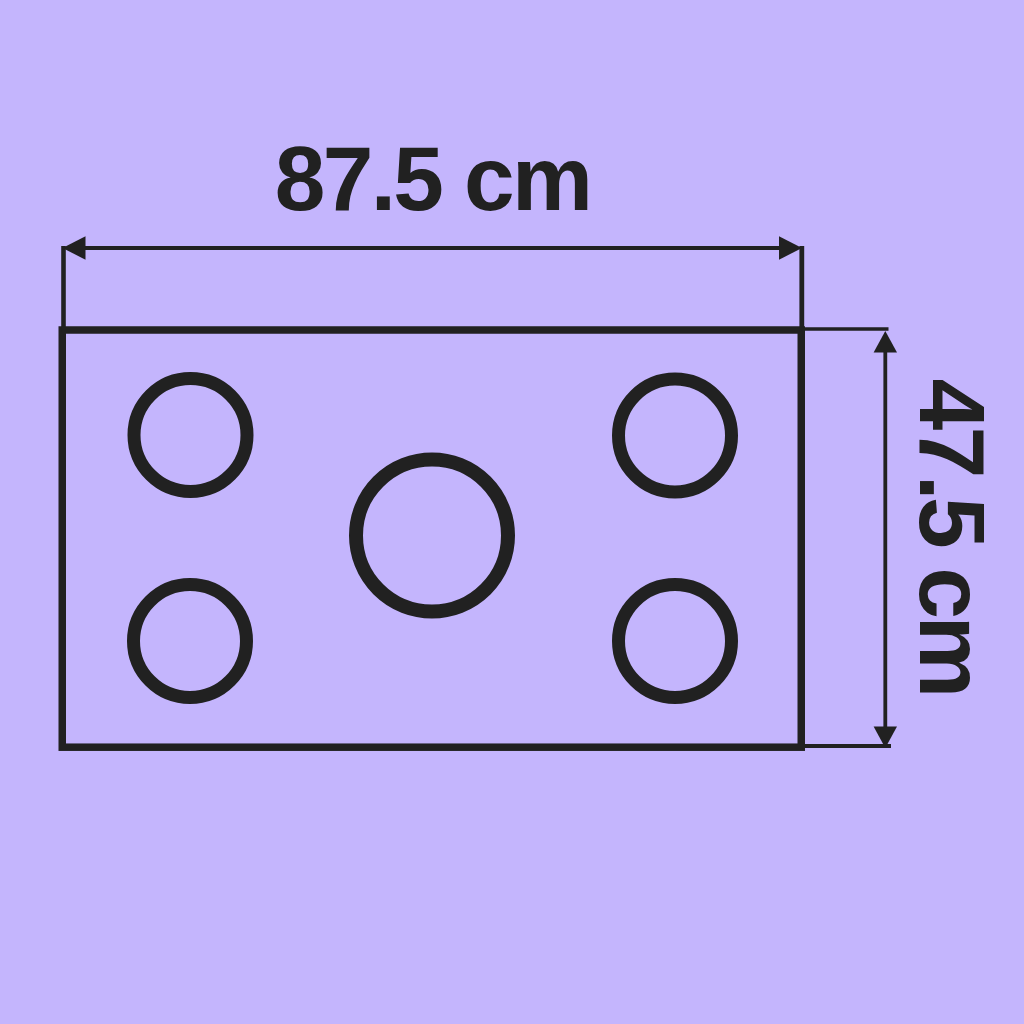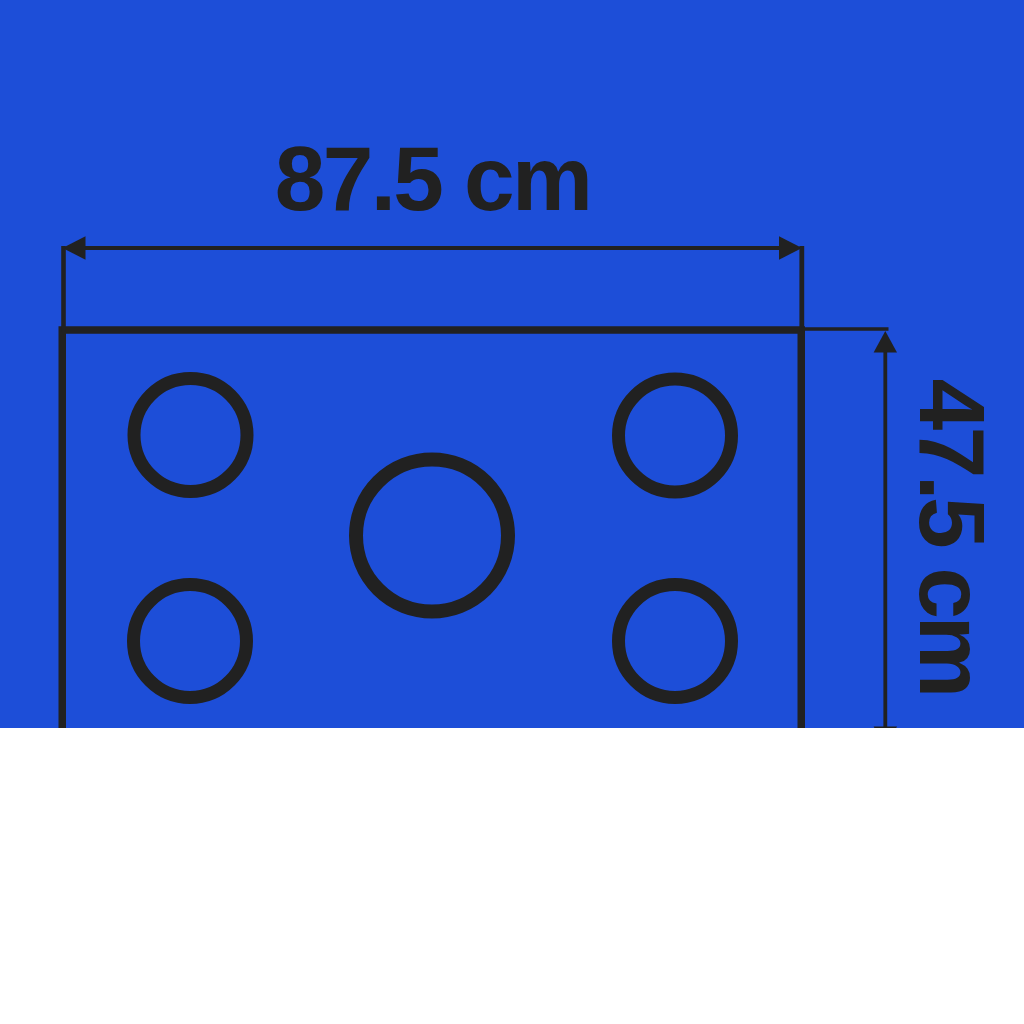--- a/index.html
+++ b/index.html
@@ -1,16 +1,16 @@
 <!DOCTYPE html>
 <html><head>
 <meta charset="utf-8">
 <style>
   html,body{margin:0;padding:0;background:#ffffff;}
-  .page{position:relative;width:1024px;height:728px;background:#1d4ed8;overflow:hidden;}
+  .page{position:relative;width:1024px;height:1024px;background:#c4b5fd;overflow:hidden;}
   svg{position:absolute;left:0;top:0;}
   text{font-family:"Liberation Sans",sans-serif;font-weight:bold;fill:#212121;}
 </style>
 </head>
 <body>
 
 <div class="page">
 <svg width="1024" height="1024" viewBox="0 0 1024 1024">
 
   <rect x="62.25" y="330" width="739" height="417.2" fill="none" stroke="#212121" stroke-width="7.5"></rect>

